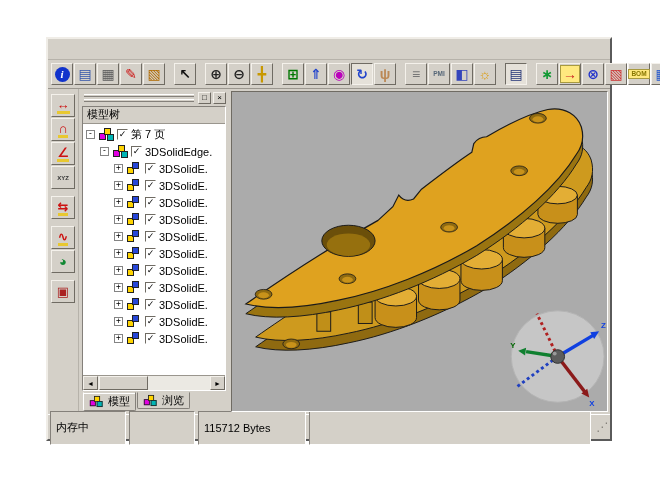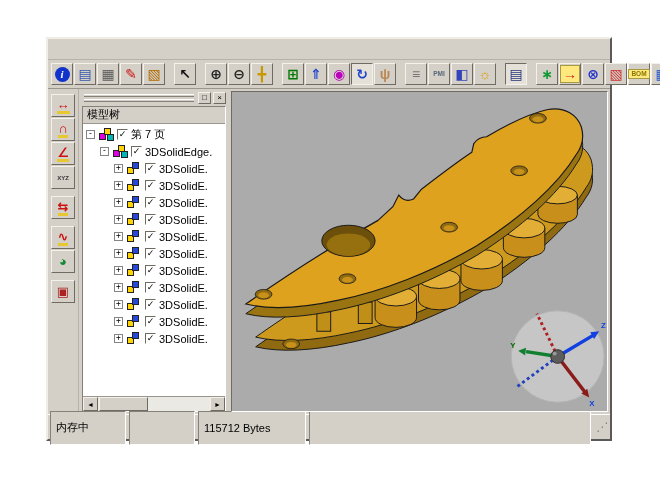--- a/index.html
+++ b/index.html
@@ -355,20 +355,39 @@
             </div>
           </div>
         <div class="hscroll">
           <span class="sarrow">◄</span>
           <span class="strack">
               <span class="sthumb"></span>
             </span>
           <span class="sarrow">►</span>
         </div>
       </div>
+      <div class="tabs">
+
+      <div class="tab active icon-pages">
+            <span class="cubes">
+              <span class="c1"></span>
+              <span class="c2"></span>
+              <span class="c3"></span>
+            </span>
+            <span class="tab-label">模型</span>
+          </div>
+          <div class="tab icon-pages">
+            <span class="cubes">
+              <span class="c1"></span>
+              <span class="c2"></span>
+              <span class="c3"></span>
+            </span>
+            <span class="tab-label">浏览</span>
+          </div>
+        </div>
     </div>
 
     <div class="viewport">
       <svg viewBox="0 0 380 328" preserveAspectRatio="none">
 
         <g stroke="#1A1A1A" stroke-width="1">
 
           <g transform="translate(10,44)">
             <path fill="#8F6A10" d="M 14 218 C 45 196 95 162 148 132 L 163 118 L 169 106 Q 175 114 184 110 L 192 100 C 210 86 228 72 243 62 L 245 53 Q 250 46 258 46 C 278 34 302 22 320 18 C 338 15 350 24 354 36 C 357 47 355 56 349 64 C 330 96 292 130 248 158 C 203 185 152 205 108 214 C 72 222 38 224 14 218 Z"></path>
           </g>

